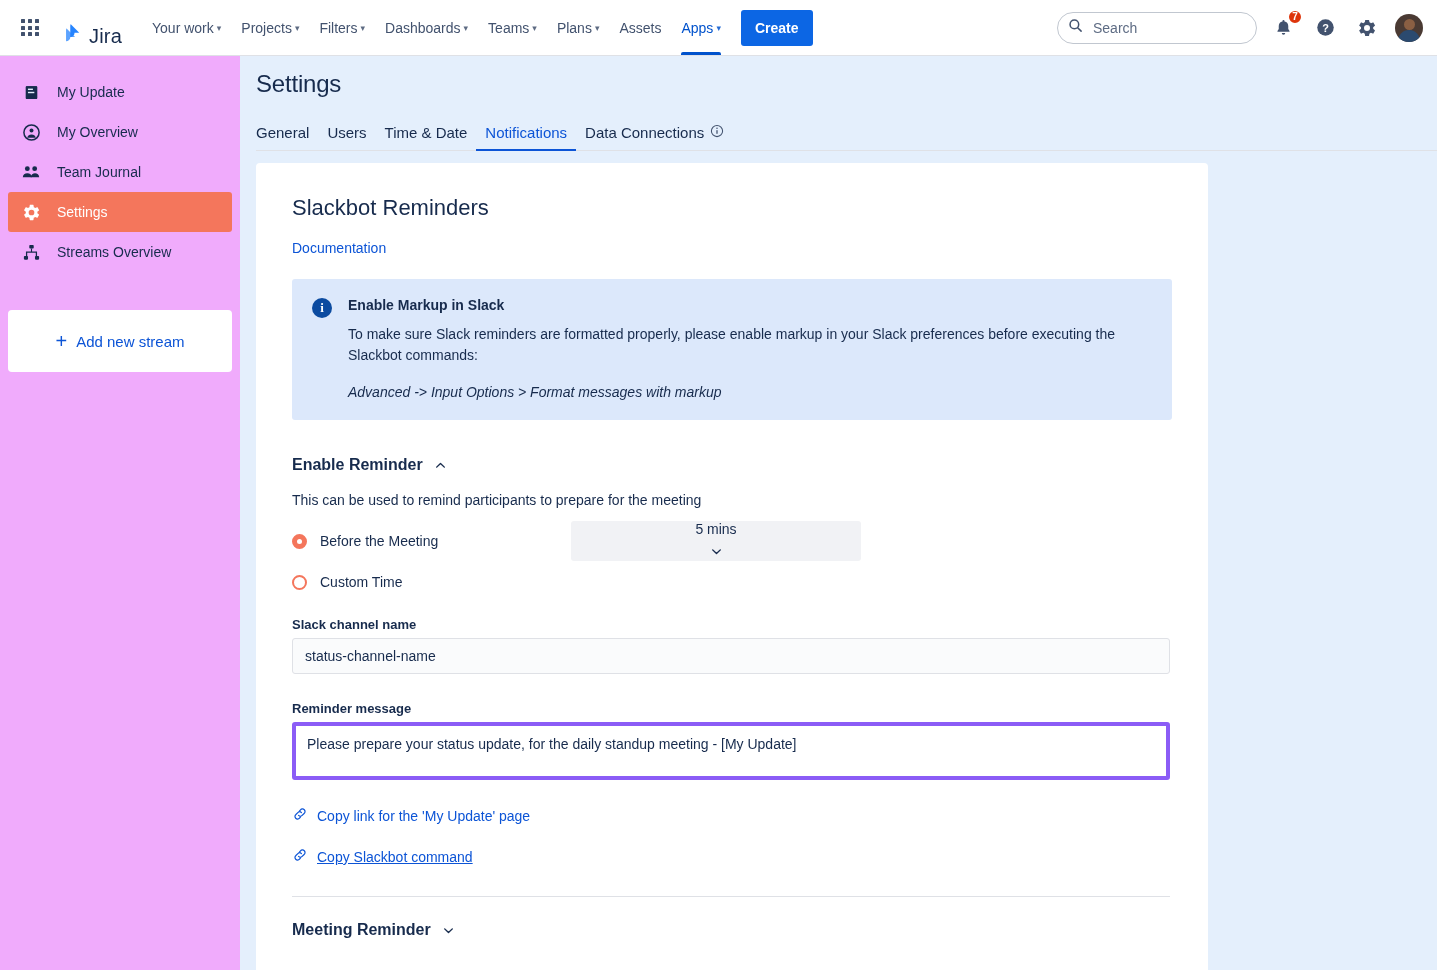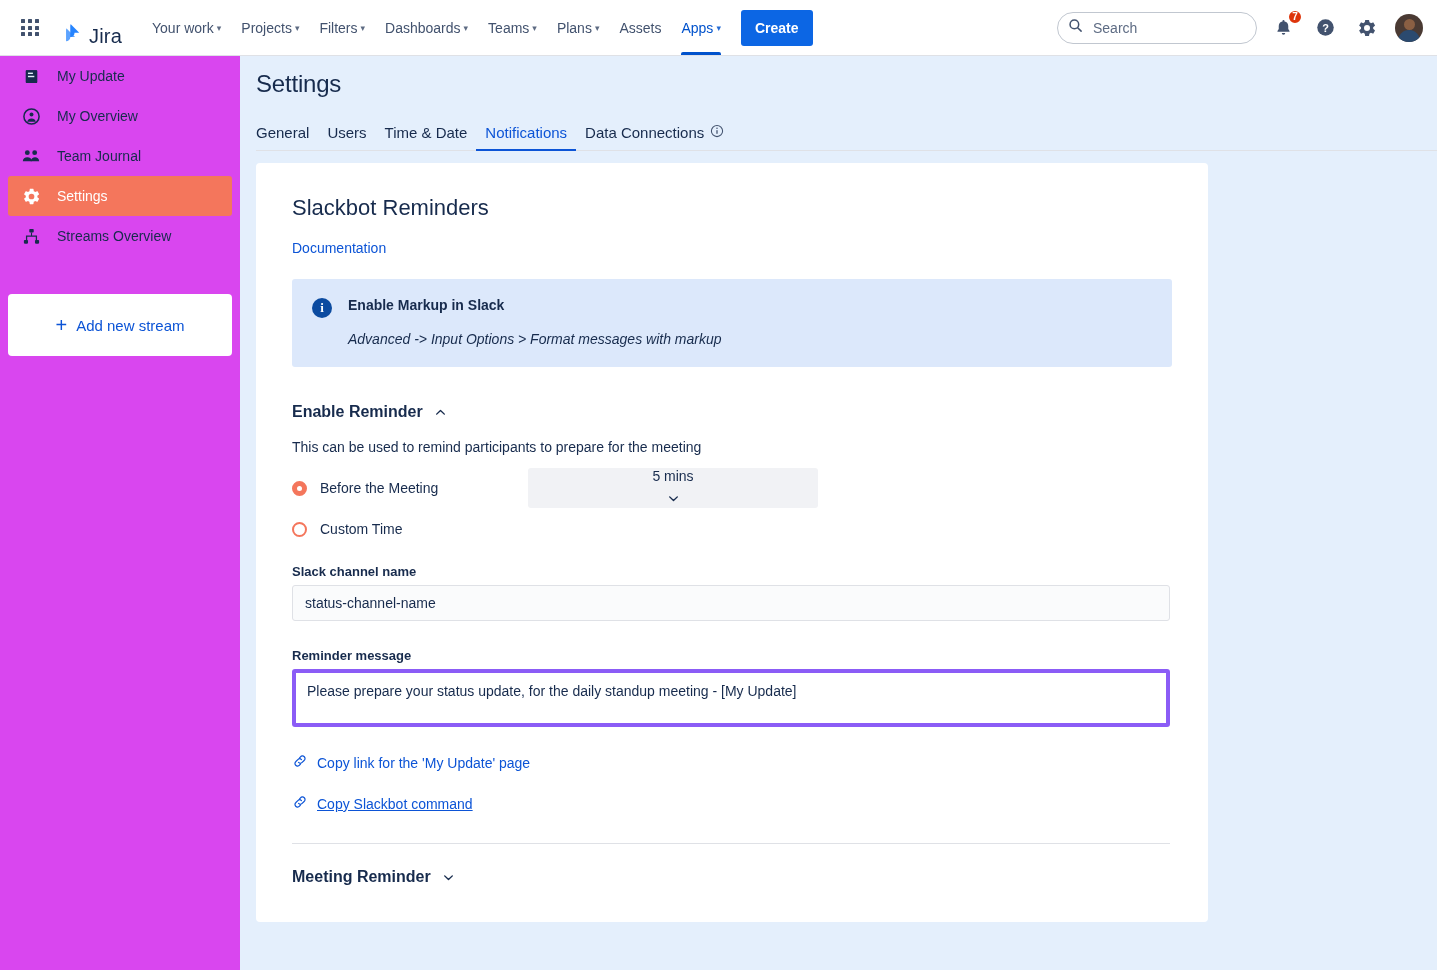--- a/index.html
+++ b/index.html
@@ -92,22 +92,22 @@
   }
   .avatar .head { position:absolute; width:11px; height:11px; border-radius:50%; background:#8a5f43; left:8.5px; top:5px; }
   .avatar .body { position:absolute; width:22px; height:12px; border-radius:11px 11px 0 0; background:#2b4a6f; left:3px; bottom:0; }
 
   
   .layout { display: flex; height: calc(970px - 56px); }
 
   
   .sidebar {
     width: 240px; flex: none;
-    background: #d946ef;
-    padding-top: 0px;
+    background: #f0abfc;
+    padding-top: 16px;
     display: flex; flex-direction: column;
   }
   .side-item {
     display: flex; align-items: center; gap: 16px;
     height: 40px; margin: 0 8px; padding: 0 13px;
     border-radius: 3px; cursor: pointer;
     font-size: 14px; color: #172B4D;
   }
   .side-item.active { background: #F4765C; color: #fff; }
   .side-icon { width: 20px; height: 20px; flex: none; display:flex; align-items:center; justify-content:center; }
@@ -191,21 +191,21 @@
   .section-head {
     display: flex; align-items: center; gap: 11px;
     margin-top: 36px; cursor: pointer;
   }
   .section-head h3 { font-size: 16px; font-weight: 700; color: #172B4D; margin: 0; }
   .chev { color: #172B4D; display:flex; align-items:center; }
 
   .section-desc { font-size: 14px; color: #172B4D; margin: 18px 0 0 0; }
 
   .radio-row { display: flex; align-items: center; margin-top: 13px; }
-  .radio-left { display: flex; align-items: center; gap: 13px; width: 236px; cursor: pointer; }
+  .radio-left { display: flex; align-items: center; gap: 13px; width: 279px; cursor: pointer; }
   .radio {
     width: 15px; height: 15px; border-radius: 50%;
     border: 2px solid #F4765C; flex: none;
     display: flex; align-items: center; justify-content: center;
     background: #fff; box-sizing: border-box;
   }
   .radio.checked { background: #F4765C; border-color: #F4765C; }
   .radio.checked::after {
     content: ""; width: 5px; height: 5px; border-radius: 50%; background: #fff;
   }
@@ -446,20 +446,21 @@
 
       <div class="card">
 
         <h2 class="card-title">Slackbot Reminders</h2>
         <a class="doc-link">Documentation</a>
 
         <div class="infobox">
           <div class="info-circle">i</div>
           <div>
             <p class="info-title">Enable Markup in Slack</p>
+            <p class="info-body">To make sure Slack reminders are formatted properly, please enable markup in your Slack preferences before executing the Slackbot commands:</p>
             <p class="info-italic">Advanced -&gt; Input Options &gt; Format messages with markup</p>
           </div>
         </div>
 
         <div class="section-head">
           <h3>Enable Reminder</h3>
           <span class="chev">
             <svg width="13" height="13" viewBox="0 0 16 16" fill="none">
               <path d="M3.3 10 8 5.4 12.7 10" stroke="#172B4D" stroke-width="1.7" stroke-linecap="round" stroke-linejoin="round"></path>
             </svg>

